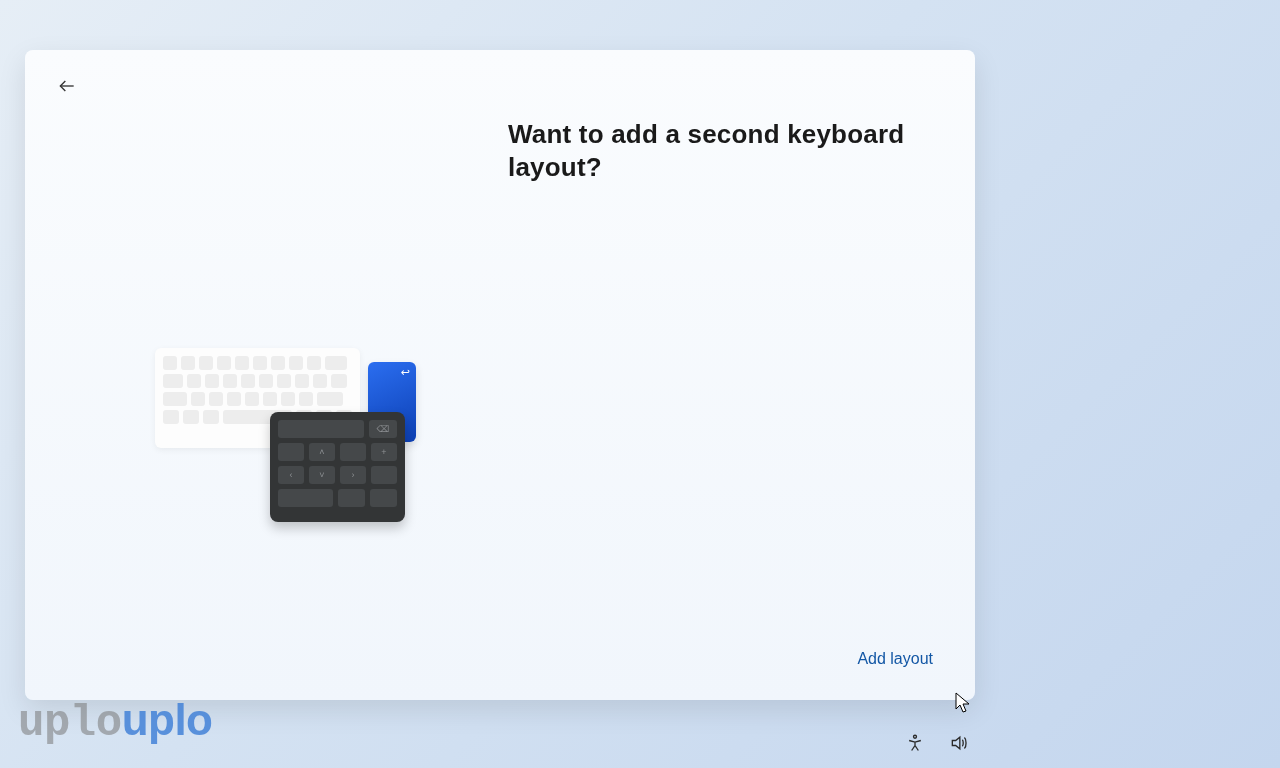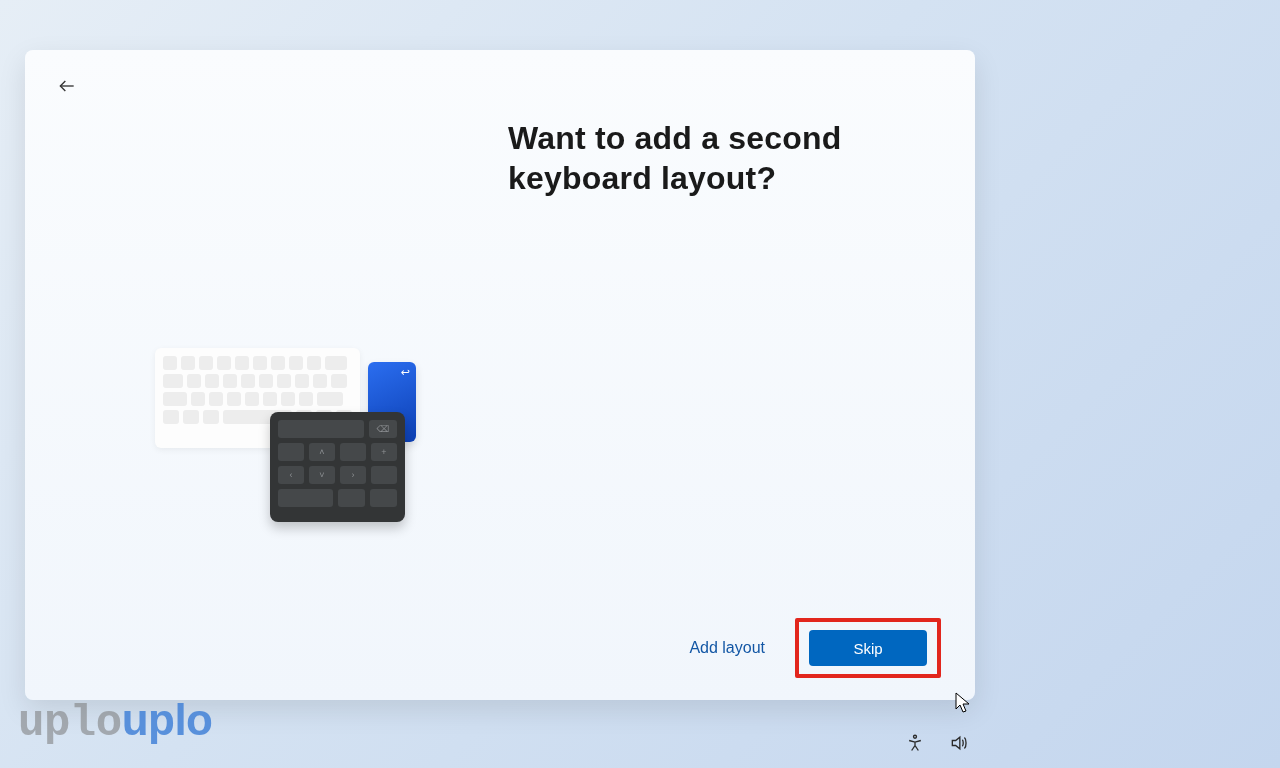--- a/index.html
+++ b/index.html
@@ -42,21 +42,21 @@
     width: 50%;
     position: relative;
   }
   .right-col {
     flex: 1;
     padding-left: 8px;
     padding-right: 40px;
   }
 
   .heading {
-    font-size: 32px;
+    font-size: 26px;
     font-weight: 600;
     color: #1a1a1a;
     line-height: 1.25;
     letter-spacing: 0.2px;
   }
 
   
   .illus {
     position: absolute;
     left: 100px;
@@ -255,23 +255,20 @@
       </div>
     </div>
 
     <div class="right-col">
       <h1 class="heading">Want to add a second keyboard layout?</h1>
     </div>
   </div>
 
   <div class="footer">
     <div class="add-layout">Add layout</div>
-    <div class="skip-wrap">
-      <button class="skip-btn">Skip</button>
-    </div>
   </div>
 
 </div>
 
 <div class="tray">
   <div class="ic">
     <svg viewBox="0 0 24 24" fill="none" stroke="currentColor" stroke-width="1.6">
       <circle cx="12" cy="4.5" r="1.8"></circle>
       <path d="M5 9 L12 11 L19 9"></path>
       <path d="M12 11 L12 15"></path>

